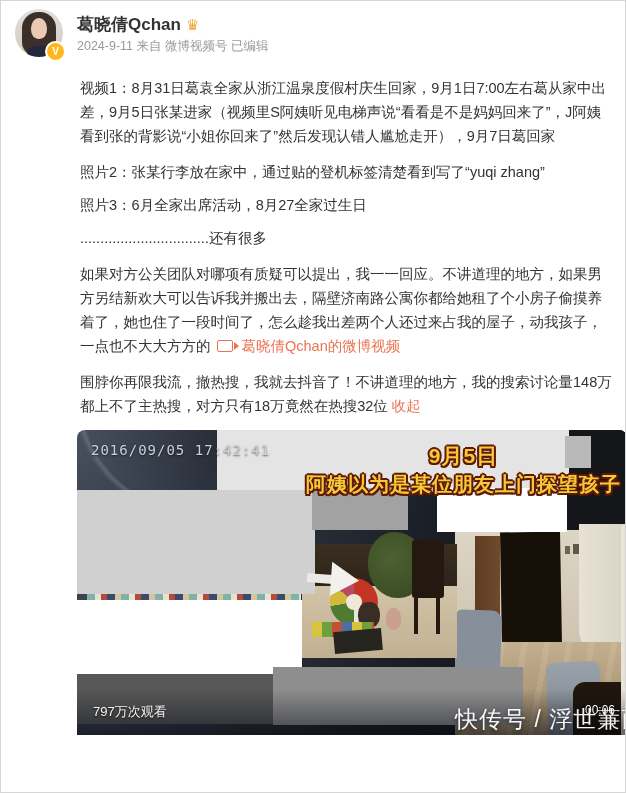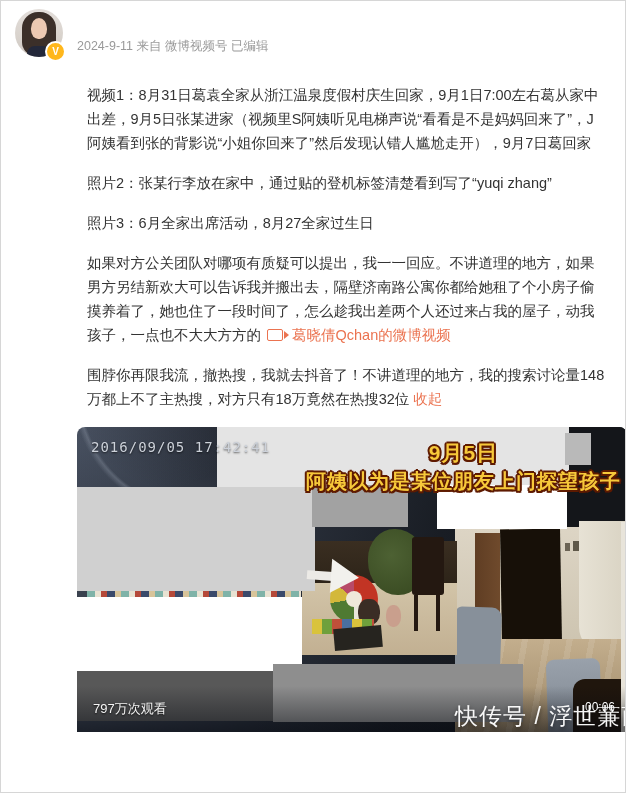--- a/index.html
+++ b/index.html
@@ -14,21 +14,21 @@
   .avatar .face{position:absolute;left:16px;top:9px;width:16px;height:21px;background:#ecc9b2;border-radius:50% 50% 45% 45%;}
   .avatar .body{position:absolute;left:12px;bottom:-2px;width:24px;height:13px;background:#23283a;border-radius:8px 8px 0 0;}
   .vbadge{position:absolute;left:44px;top:40px;width:17px;height:17px;border-radius:50%;background:#ffb71c;
           border:2px solid #fff;color:#fff;font-size:10px;font-weight:bold;line-height:17px;text-align:center;}
   .uname{position:absolute;left:76px;top:12px;font-size:17px;font-weight:bold;color:#333;}
   .crown{color:#f0a030;font-size:15px;margin-left:5px;}
   .meta{position:absolute;left:76px;top:37px;font-size:12.5px;color:#9a9a9a;}
 
   
   .content{padding:8px 4px 0 70px;font-size:14.5px;line-height:24px;color:#333;}
-  .content p{margin:16px;}
+  .content p{margin:9px;}
   .group{margin-bottom:12px;}
   .olink{color:#eb7350;text-decoration:none;cursor:pointer;}
   .cam{display:inline-block;width:14px;height:10px;border:1.5px solid #eb7350;border-radius:2px;position:relative;margin:0 9px 0 2px;vertical-align:-1px;}
   .cam::after{content:"";position:absolute;right:-7px;top:0.5px;border-left:5px solid #eb7350;border-top:4px solid transparent;border-bottom:4px solid transparent;}
 
   
   .video{position:relative;margin:6px 0 0 76px;width:550px;height:305px;border-radius:8px 8px 0 0;overflow:hidden;cursor:pointer;
     background:
       radial-gradient(circle at 120px -36px, rgba(0,0,0,0) 116px, rgba(165,175,190,.28) 119px, rgba(0,0,0,0) 124px),
       radial-gradient(ellipse 430px 250px at -40px -70px, rgba(95,105,125,.6), rgba(95,105,125,0) 62%),
@@ -98,30 +98,32 @@
 
 <div class="page">
 
   <div class="header">
     <div class="avatar">
       <div class="hair"></div>
       <div class="face"></div>
       <div class="body"></div>
     </div>
     <div class="vbadge">V</div>
+    <div class="uname"><span>葛晓倩Qchan</span><span class="crown">♛</span></div>
     <div class="meta">2024-9-11 来自 微博视频号 已编辑</div>
   </div>
 
   <div class="content">
     <div class="group">
       <p>视频1：8月31日葛袁全家从浙江温泉度假村庆生回家，9月1日7:00左右葛从家中出差，9月5日张某进家（视频里S阿姨听见电梯声说“看看是不是妈妈回来了”，J阿姨看到张的背影说“小姐你回来了”然后发现认错人尴尬走开），9月7日葛回家</p>
     </div>
     <div class="group">
       <p>照片2：张某行李放在家中，通过贴的登机标签清楚看到写了“yuqi zhang”</p>
       <p>照片3：6月全家出席活动，8月27全家过生日</p>
+      <p>................................还有很多</p>
     </div>
     <div class="group">
       <p><span>如果对方公关团队对哪项有质疑可以提出，我一一回应。不讲道理的地方，如果男方另结新欢大可以告诉我并搬出去，隔壁济南路公寓你都给她租了个小房子偷摸养着了，她也住了一段时间了，怎么趁我出差两个人还过来占我的屋子，动我孩子，一点也不大大方方的 </span><a class="olink"><span class="cam"></span><span>葛晓倩Qchan的微博视频</span></a></p>
     </div>
     <div class="group">
       <p><span>围脖你再限我流，撤热搜，我就去抖音了！不讲道理的地方，我的搜索讨论量148万都上不了主热搜，对方只有18万竟然在热搜32位 </span><a class="olink">收起</a></p>
     </div>
   </div>
 
   <div class="video">

